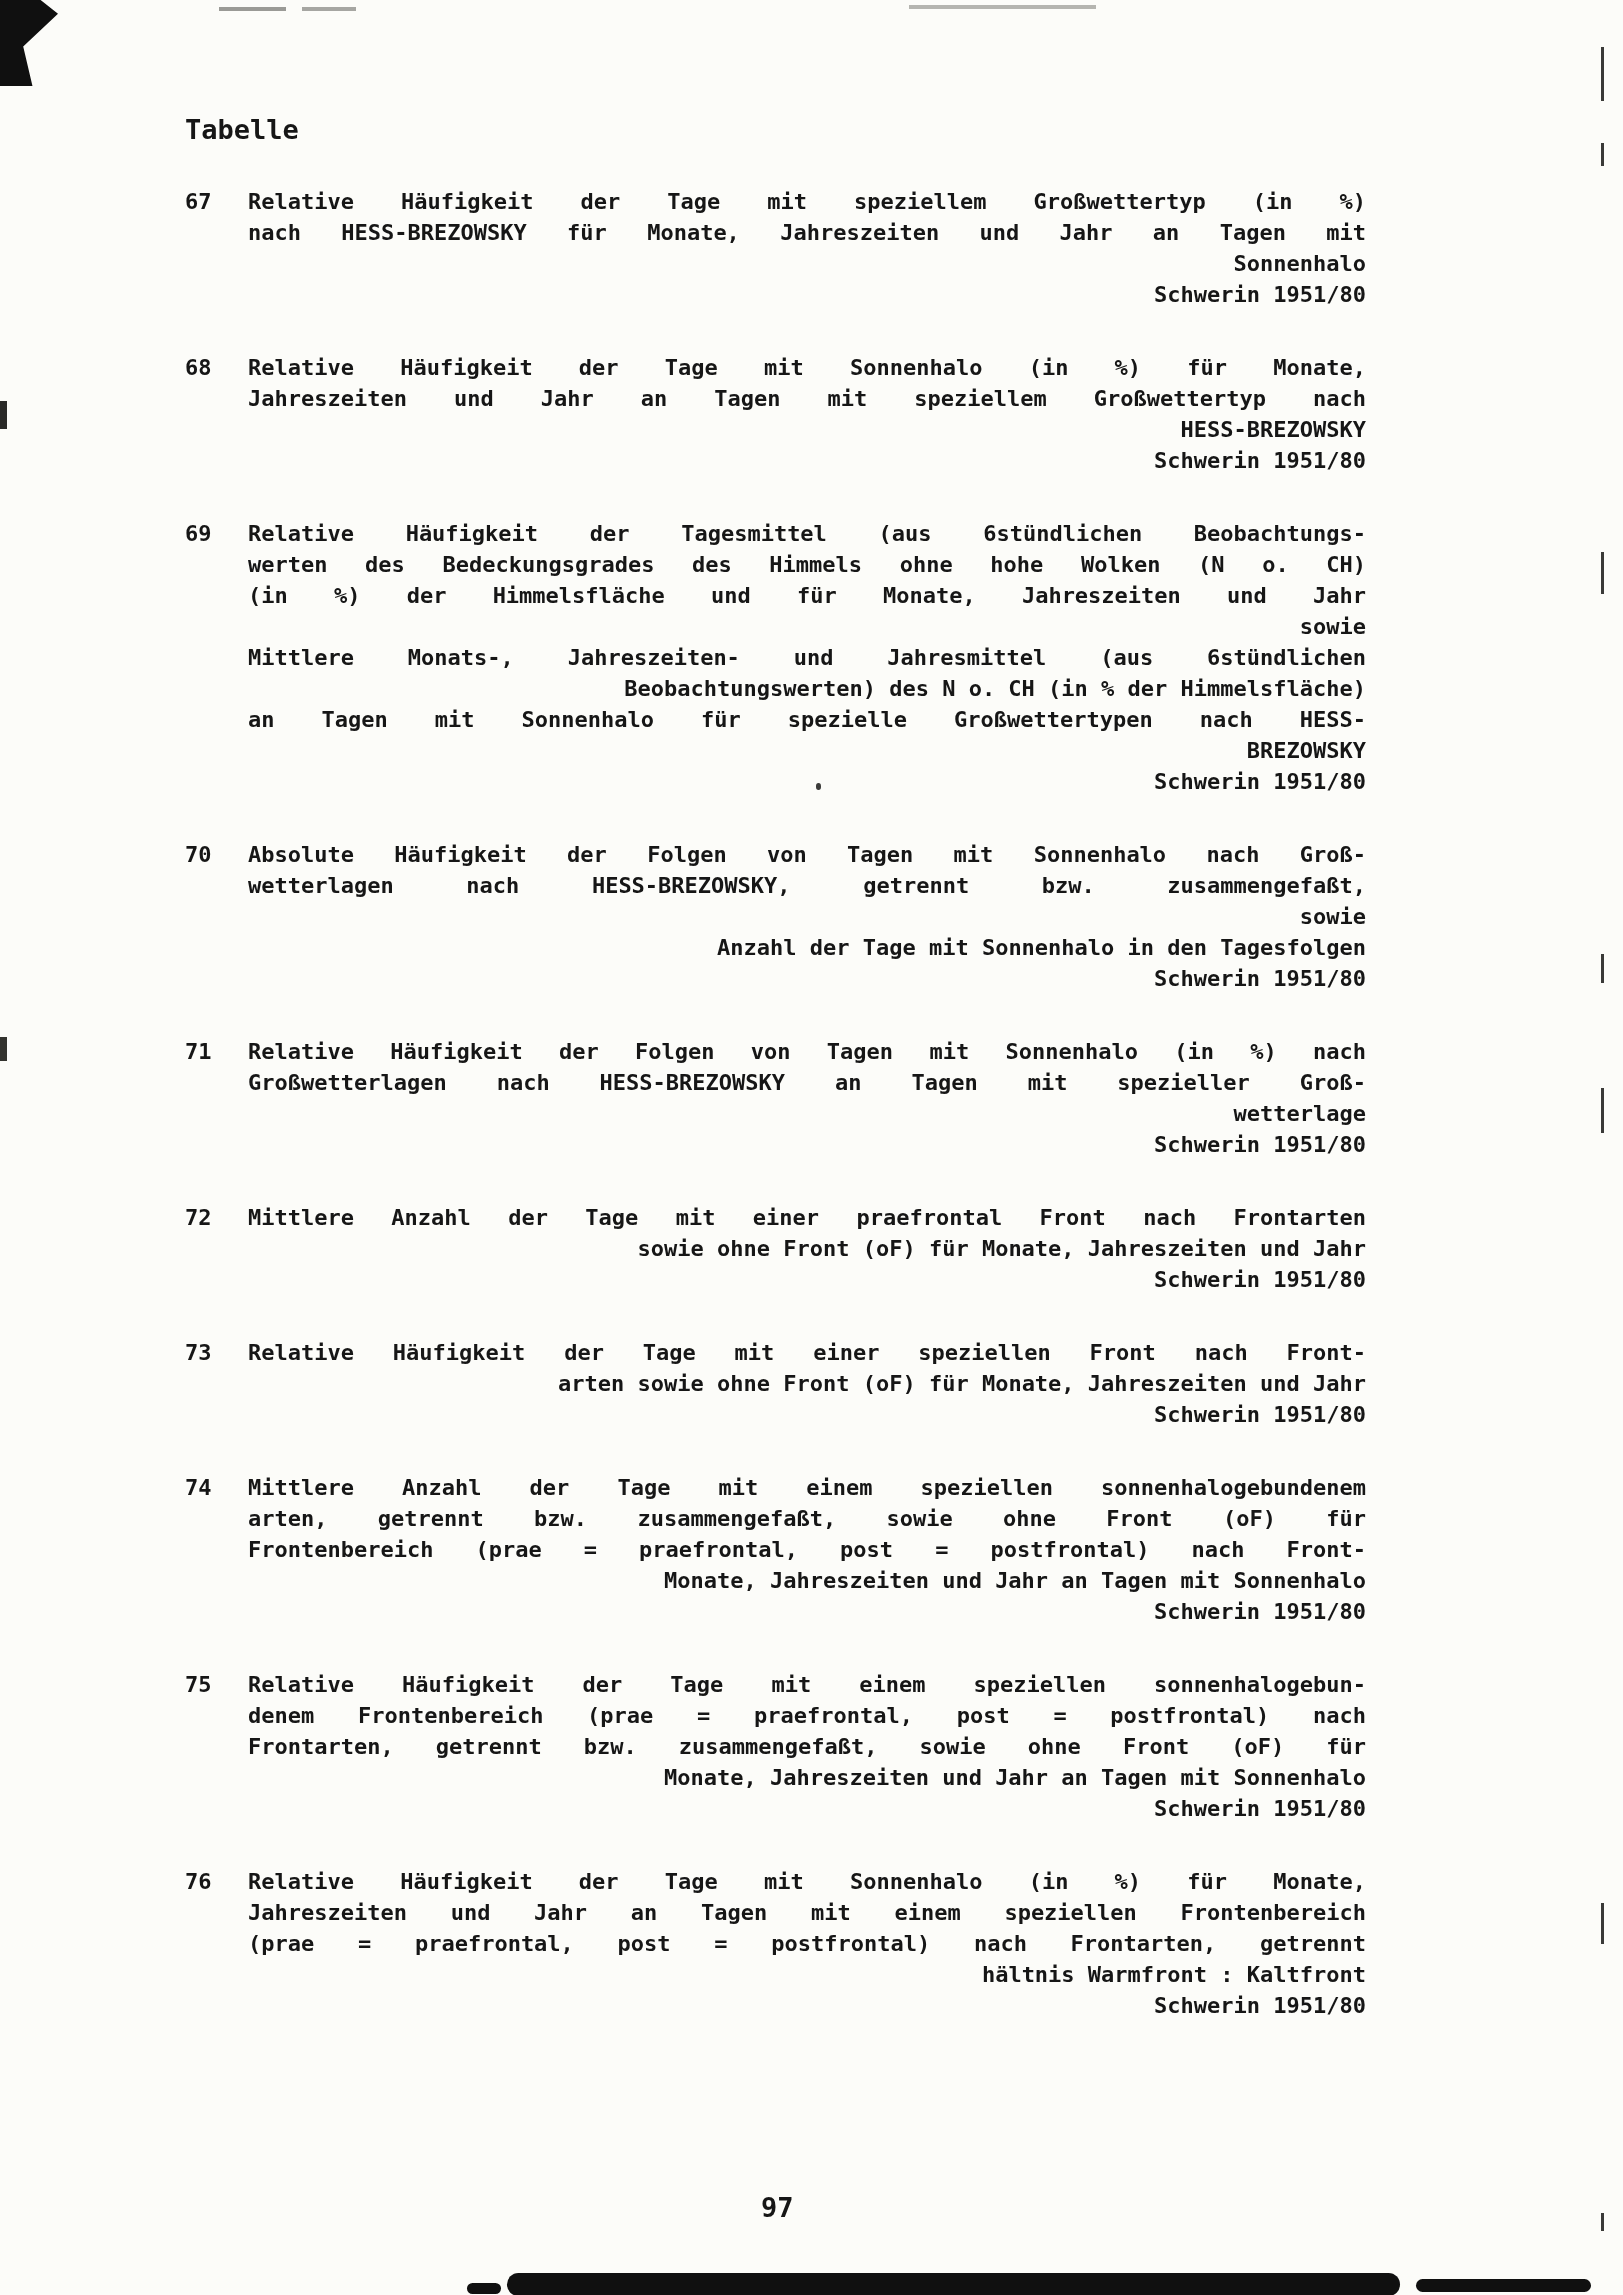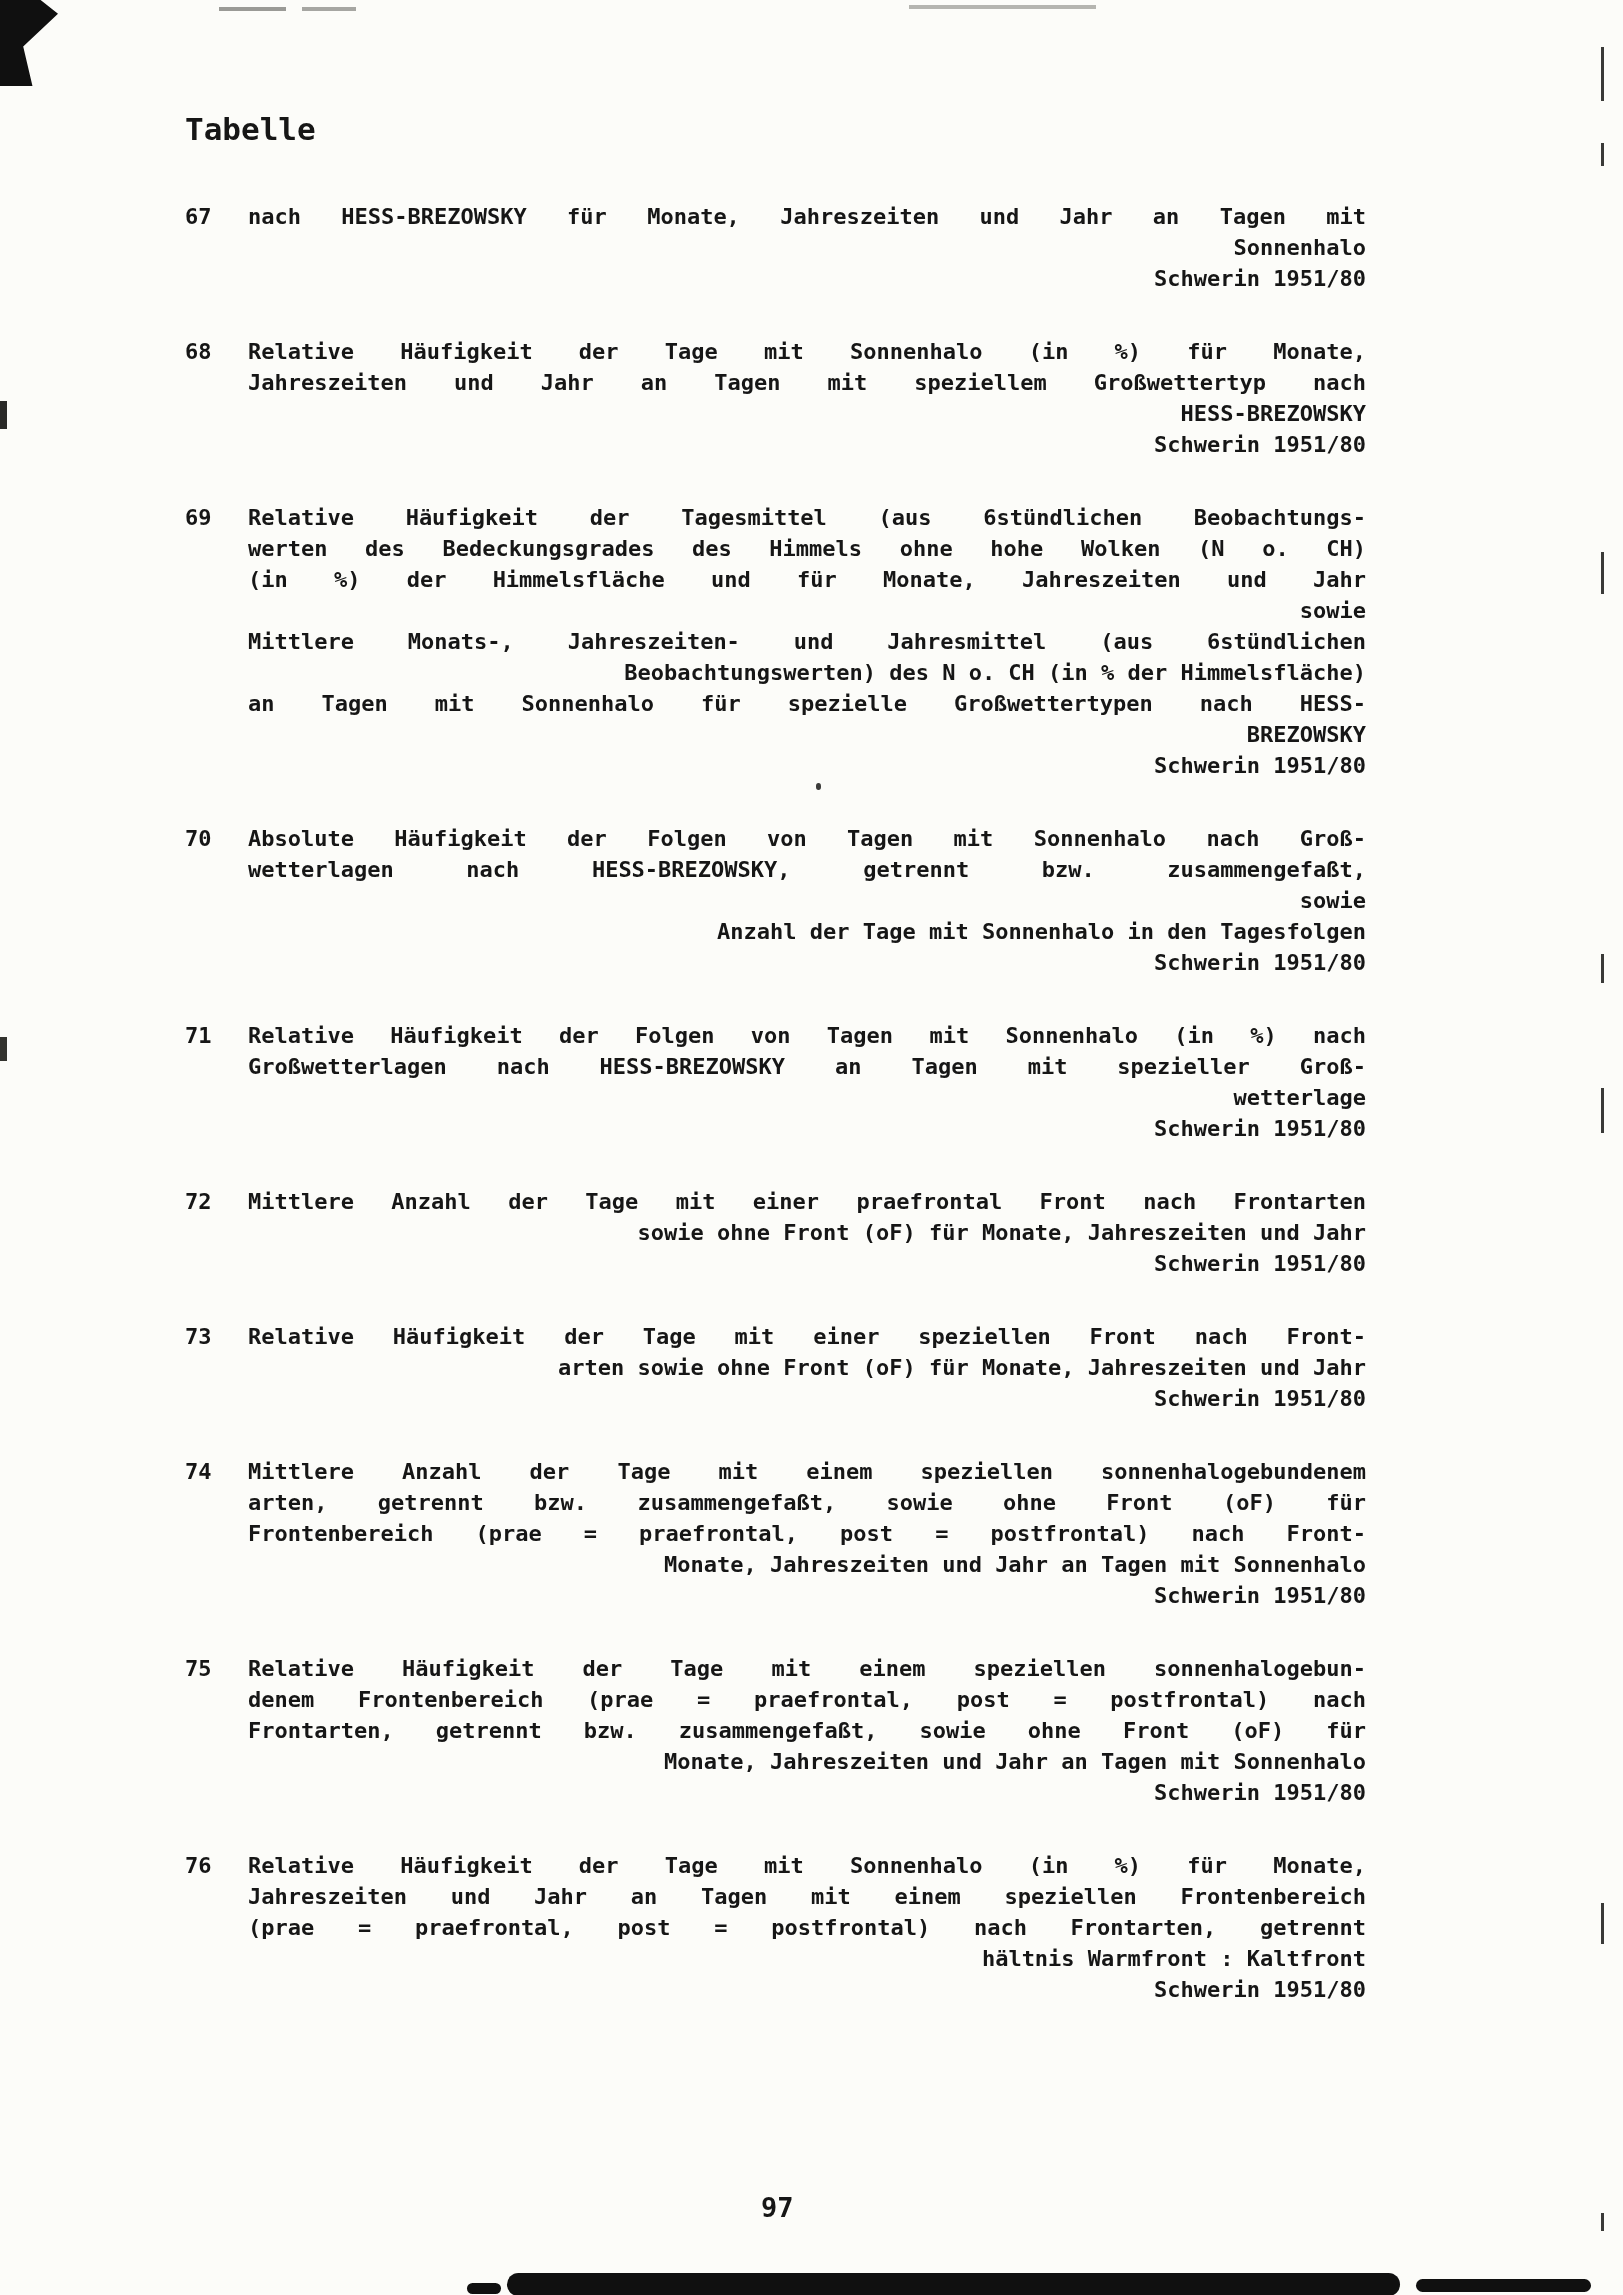--- a/index.html
+++ b/index.html
@@ -22,23 +22,23 @@
     position: absolute;
     inset: 0;
   }
   .content {
     position: absolute;
     left: 185px;
     top: 114px;
     width: 1218px;
   }
   .heading {
-    font-size: 31px;
+    font-size: 27px;
     line-height: 31px;
-    margin-bottom: 56px;
+    margin-bottom: 41px;
   }
   .entry {
     display: flex;
     align-items: flex-start;
     font-size: 22px;
     line-height: 31px;
     margin-bottom: 42px;
   }
   .entry-number {
     width: 63px;
@@ -106,20 +106,21 @@
   <div class="artifact bottom-bar-1"></div>
   <div class="artifact bottom-bar-2"></div>
   <div class="artifact bottom-blob"></div>
 
   <div class="content">
     <div class="heading">Tabelle</div>
     <div id="entries">
   <div class="entry">
     <div class="entry-number">67</div>
     <div class="entry-text">
+            <div class="line justify">Relative Häufigkeit der Tage mit speziellem Großwettertyp (in %)</div>
             <div class="line justify">nach HESS-BREZOWSKY für Monate, Jahreszeiten und Jahr an Tagen mit</div>
             <div class="line">Sonnenhalo</div>
             <div class="line">Schwerin 1951/80</div>
           </div>
   </div>
 
   <div class="entry">
     <div class="entry-number">68</div>
     <div class="entry-text">
             <div class="line justify">Relative Häufigkeit der Tage mit Sonnenhalo (in %) für Monate,</div>

